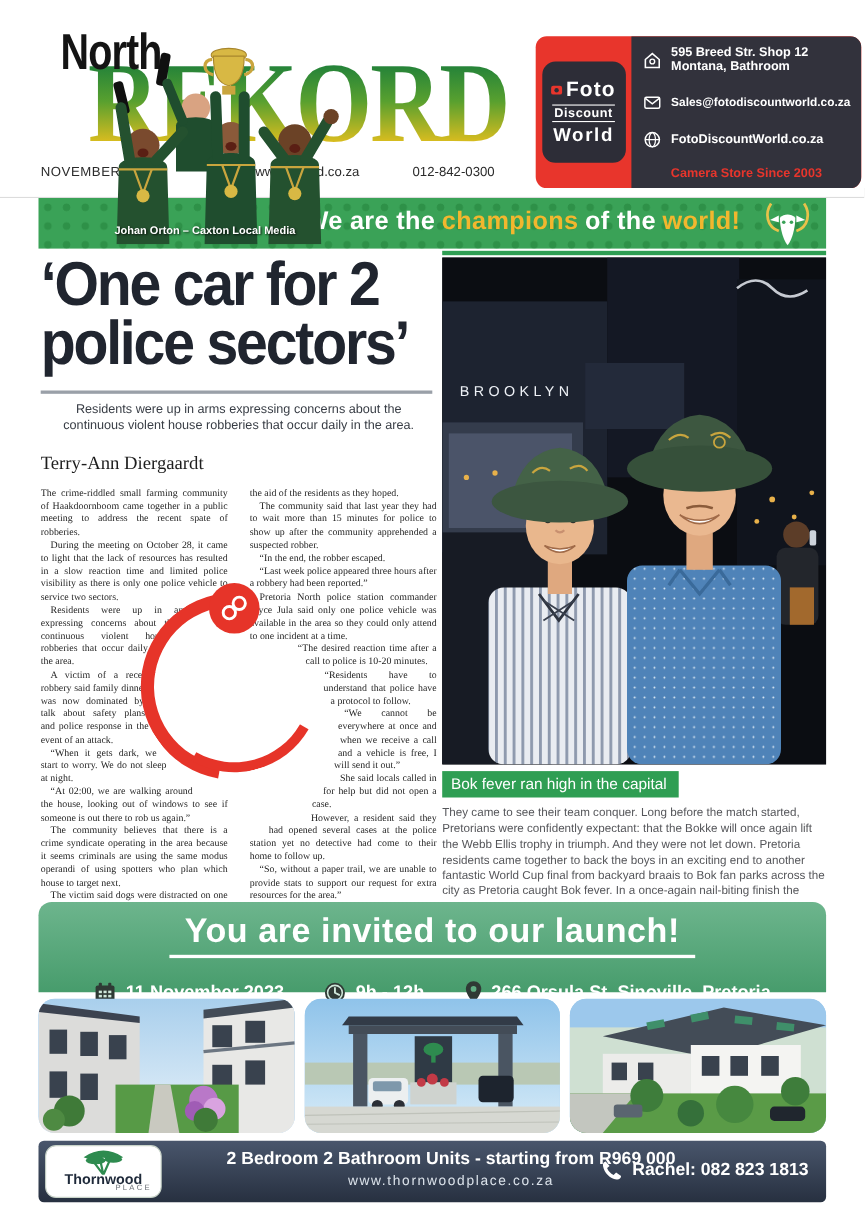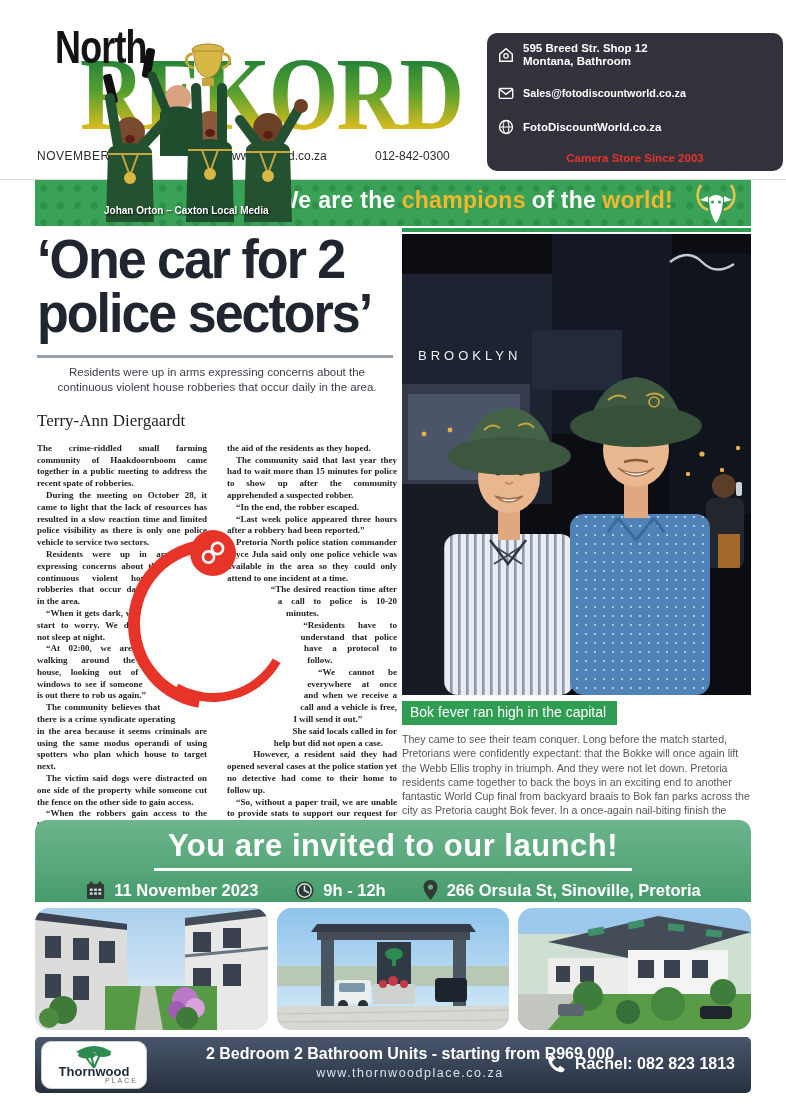--- a/index.html
+++ b/index.html
@@ -86,21 +86,21 @@
   }
   .headline-rule { margin-top:22px; width:356px; height:3px; background:#9aa0a8; }
   .subhead {
     margin:7px auto 0 auto; width:334px; text-align:center;
     font-size:11.5px; line-height:1.3; color:#383d45;
   }
   .byline { margin-top:16px; font-family:"Liberation Serif", serif; font-size:17px; color:#1e1e1e; }
   .columns {
     margin-top:12px; display:flex; gap:20px; height:392px; overflow:hidden;
     font-family:"Liberation Serif", serif; font-size:9px; line-height:11.8px;
-    text-align:justify; color:#1f1f1f;font-weight:bold;
+    text-align:justify; color:#1f1f1f;
   }
   .col { width:175px; }
   .col p { margin:0; text-indent:9px; }
   .col p:first-child { text-indent:0; }
   .spacer-r { float:right; width:72px; height:175px; margin-left:4px;
     shape-outside:polygon(100% 0, 45% 9%, 12% 32%, 0 52%, 13% 73%, 48% 93%, 100% 100%); }
   .spacer-l { float:left; width:78px; height:170px; margin-right:4px;
     shape-outside:polygon(0 0, 55% 9%, 88% 32%, 100% 52%, 87% 73%, 52% 93%, 0 100%); }
 
   
@@ -129,21 +129,21 @@
     padding:3px 11px 5px 8px; }
   .story-caption { margin-top:7px; font-size:10.6px; line-height:1.35; color:#55565a; }
   .story-credit { font-size:10.6px; font-weight:700; color:#3c3d40; }
 
   
   #launch { position:absolute; left:35px; top:820px; width:716px; }
   .launch-panel { height:82px; border-radius:12px 12px 0 0; text-align:center; color:#fff;
     background:linear-gradient(180deg,#6db58d, #479c6c); padding-top:8px; }
   .launch-title { display:inline-block; font-size:31px; font-weight:800; letter-spacing:0.5px;
     border-bottom:3px solid #ffffff; padding:0 14px 4px 14px; }
-  .launch-details { margin-top:8px; display:flex; justify-content:center; gap:36px;
+  .launch-details { margin-top:20px; display:flex; justify-content:center; gap:36px;
     font-size:16.5px; font-weight:700; }
   .launch-item { display:flex; align-items:center; gap:8px; }
   .launch-photos { display:flex; gap:9px; margin-top:6px; }
   .launch-photo { width:233px; height:122px; border-radius:15px; overflow:hidden; background:#9cc8ec; }
 
   
   .footer-bar { position:relative; margin-top:7px; height:56px; border-radius:5px;
     background:linear-gradient(180deg,#49566c, #273040); color:#fff; }
   .tw-logo { position:absolute; left:6px; top:4px; width:106px; height:48px; background:#ffffff;
     border:1px solid #c9d4c9; border-radius:10px; display:flex; flex-direction:column;
@@ -233,20 +233,30 @@
       <circle cx="186" cy="140" r="6" fill="#d8b844"></circle>
 
       <path d="M26,118 L70,118" stroke="#c9a53e" stroke-width="2"></path>
       <path d="M106,114 L150,114" stroke="#c9a53e" stroke-width="2"></path>
       <path d="M164,116 L208,116" stroke="#c9a53e" stroke-width="2"></path>
     </svg>
     <div class="players-credit">Johan Orton – Caxton Local Media</div>
   </div>
 
   <div id="foto-ad">
+    <div class="foto-left">
+      <div class="foto-logo-box">
+        <div class="foto-line1">
+            <span class="foto-cam"></span>
+            <span>Foto</span>
+          </div>
+        <div class="foto-line2">Discount</div>
+        <div class="foto-line3">World</div>
+      </div>
+    </div>
     <div class="foto-right">
       <div class="foto-row">
         <svg class="ic" viewBox="0 0 20 20">
             <path d="M3,9 L10,3 L17,9 L17,17 L3,17 Z" fill="none" stroke="#fff" stroke-width="1.6"></path>
             <circle cx="10" cy="11" r="2.4" fill="none" stroke="#fff" stroke-width="1.4"></circle>
           </svg>
         <div class="tx">
             <div>595 Breed Str. Shop 12</div>
             <div>Montana, Bathroom</div>
           </div>
@@ -274,20 +284,21 @@
     <h1 class="headline">‘One car for 2 police sectors’</h1>
     <div class="headline-rule"></div>
     <div class="subhead">Residents were up in arms expressing concerns about the continuous violent house robberies that occur daily in the area.</div>
     <div class="byline">Terry-Ann Diergaardt</div>
     <div class="columns">
       <div class="col">
           <p>The crime-riddled small farming community of Haakdoornboom came together in a public meeting to address the recent spate of robberies.</p>
           <p>During the meeting on October 28, it came to light that the lack of resources has resulted in a slow reaction time and limited police visibility as there is only one police vehicle to service two sectors.</p>
           <span class="spacer-r"></span>
           <p>Residents were up in arms expressing concerns about the continuous violent house robberies that occur daily in the area.</p>
+          <p>A victim of a recent robbery said family dinner was now dominated by talk about safety plans and police response in the event of an attack.</p>
           <p>“When it gets dark, we start to worry. We do not sleep at night.</p>
           <p>“At 02:00, we are walking around the house, looking out of windows to see if someone is out there to rob us again.”</p>
           <p>The community believes that there is a crime syndicate operating in the area because it seems criminals are using the same modus operandi of using spotters who plan which house to target next.</p>
           <p>The victim said dogs were distracted on one side of the property while someone cut the fence on the other side to gain access.</p>
           <p>“When the robbers gain access to the home, they rob their victims, tie them up or assault them.”</p>
         </div>
       <div class="col">
           <p>the aid of the residents as they hoped.</p>
           <p>The community said that last year they had to wait more than 15 minutes for police to show up after the community apprehended a suspected robber.</p>
           <p>“In the end, the robber escaped.</p>

